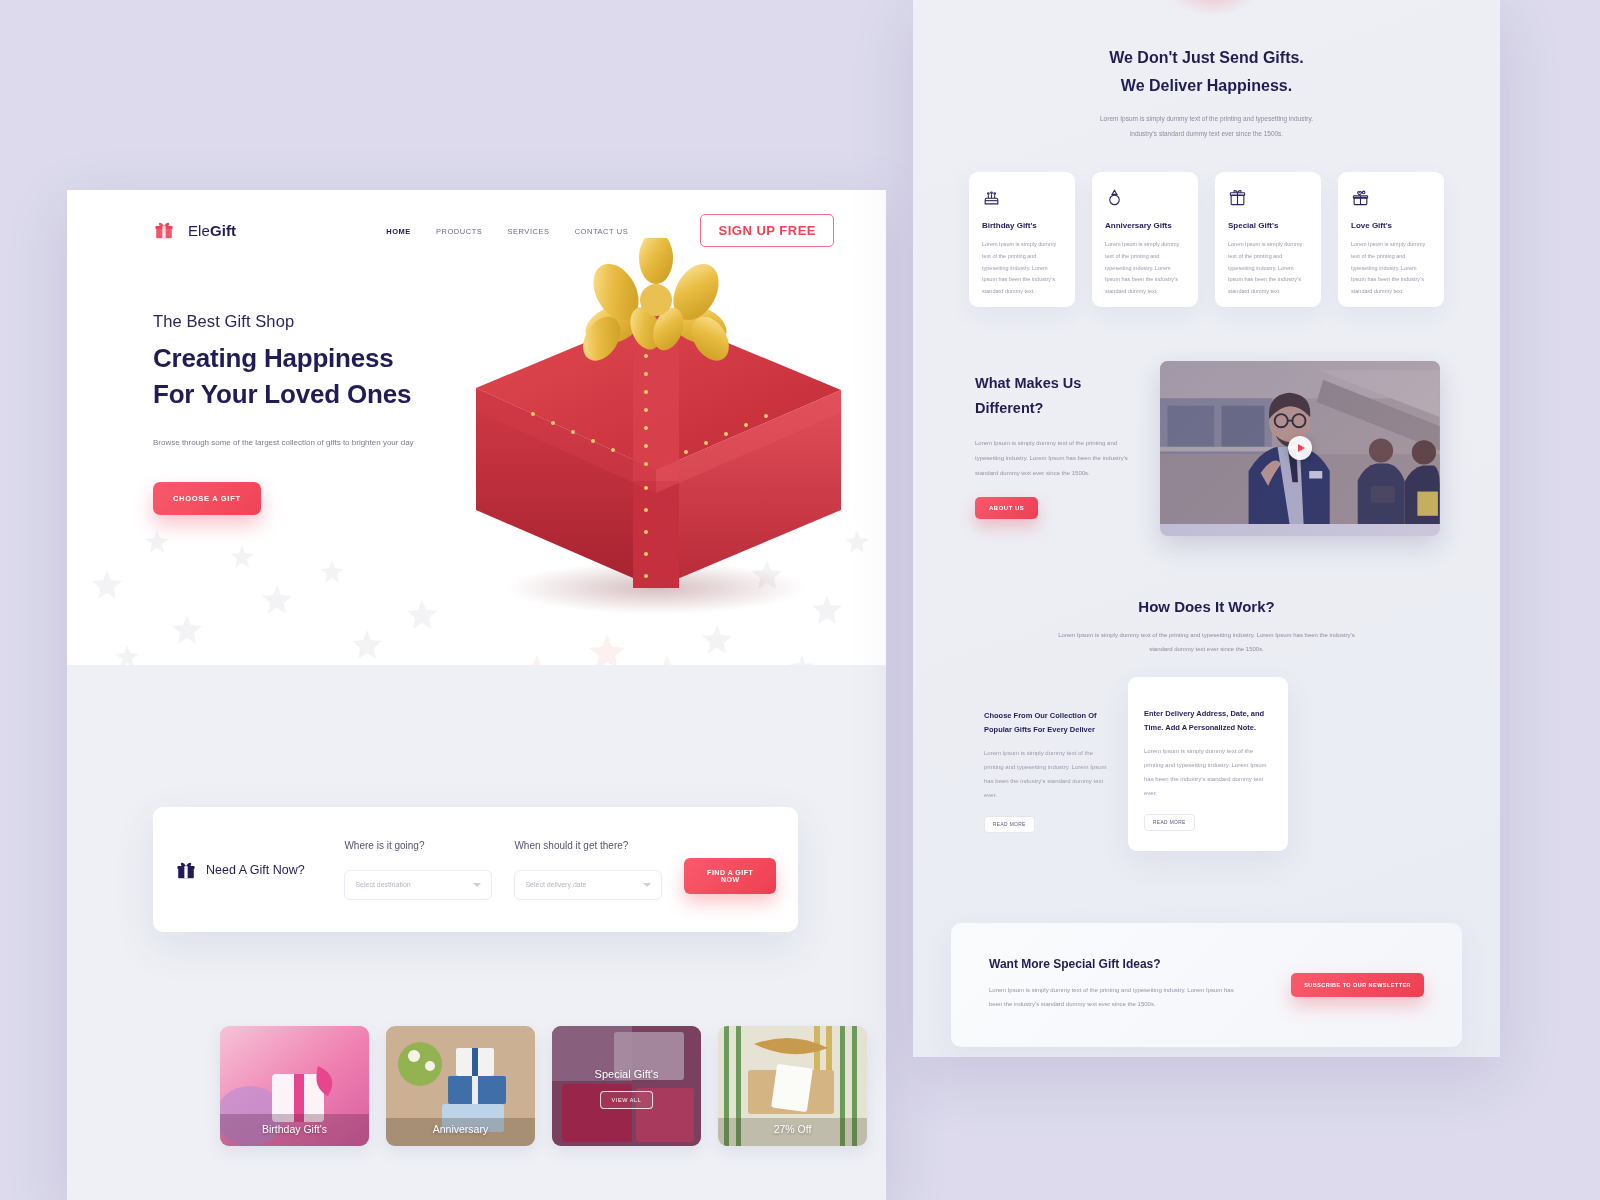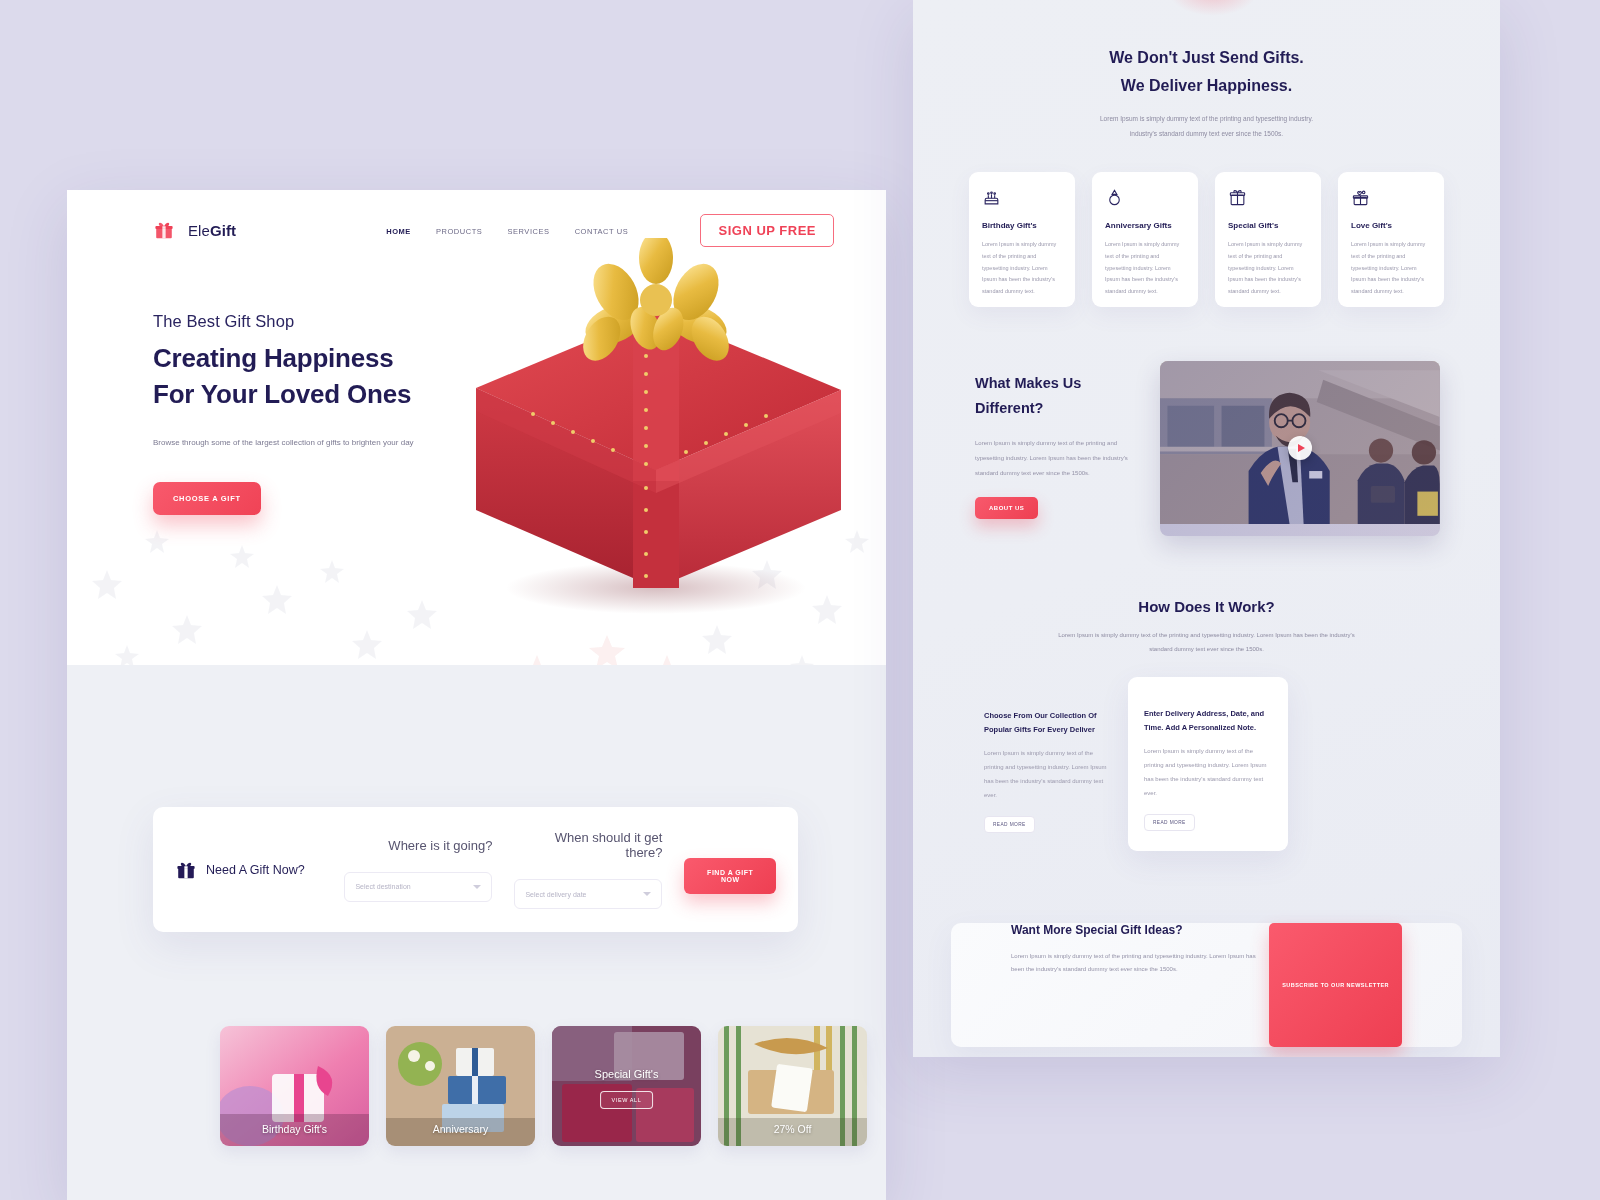--- a/index.html
+++ b/index.html
@@ -74,21 +74,21 @@
     position: absolute; left: 86px; top: 617px;
     width: 645px; height: 125px;
     background: #fff; border-radius: 10px;
     box-shadow: 0 14px 40px rgba(90,80,150,.10);
     display: flex; align-items: center; padding: 0 22px; z-index: 9;
   }
   .need-gift { display: flex; align-items: center; gap: 9px; width: 185px; }
   .need-gift-ic { width: 22px; height: 22px; position: relative; }
   .need-gift-txt { font-size: 12.5px; color: #221c55; font-weight: 500; }
   .field { margin-right: 22px; }
-  .field-label { font-size: 13px; color: #57546f; margin-bottom: 19px; text-align: right; }
+  .field-label { font-size: 10px; color: #57546f; margin-bottom: 19px; }
   .select {
     width: 148px; height: 30px; border: 1px solid #eceaf4; border-radius: 6px;
     display: flex; align-items: center; padding: 0 10px;
     font-size: 7px; color: #b6b4c6; background: #fff; cursor: pointer;
   }
   .select .caret { margin-left: auto; width: 0; height: 0;
     border-left: 4px solid transparent; border-right: 4px solid transparent;
     border-top: 4px solid #cfcddc; }
   .find-btn {
     margin-left: auto; margin-top: 13px;
@@ -176,21 +176,21 @@
   .read-more {
     margin-top: 13px; display: inline-block; background: #fff;
     border: 1px solid #e7e5f0; border-radius: 4px; cursor: pointer;
     font-size: 4.8px; letter-spacing: .4px; color: #5b5780; padding: 5px 8px;
   }
 
   .news {
     margin: 72px 38px 0 38px; height: 124px; border-radius: 10px;
     background: linear-gradient(135deg,#fafbfd 0%, #f4f5f9 100%);
     box-shadow: 0 10px 30px rgba(90,80,150,.07);
-    display: flex; padding: 0 60px;
+    display: flex; align-items: center; padding: 0 38px;
   }
   .news-h { font-size: 12px; font-weight: 700; color: #221c55; }
   .news-p { margin-top: 13px; font-size: 6px; line-height: 2.3; color: #9492a8; max-width: 255px; }
   .news-btn {
     margin-left: auto;
     background: linear-gradient(135deg,#fa5a6d,#ee3f52); color:#fff; border:none; border-radius:5px;
     font-size: 5.5px; font-weight: 700; letter-spacing: .45px; padding: 9px 13px; cursor: pointer;
     box-shadow: 0 9px 18px rgba(240,70,90,.3); white-space: nowrap;
   }
   .footer { display: flex; align-items: center; padding: 33px 46px 0 62px; }

